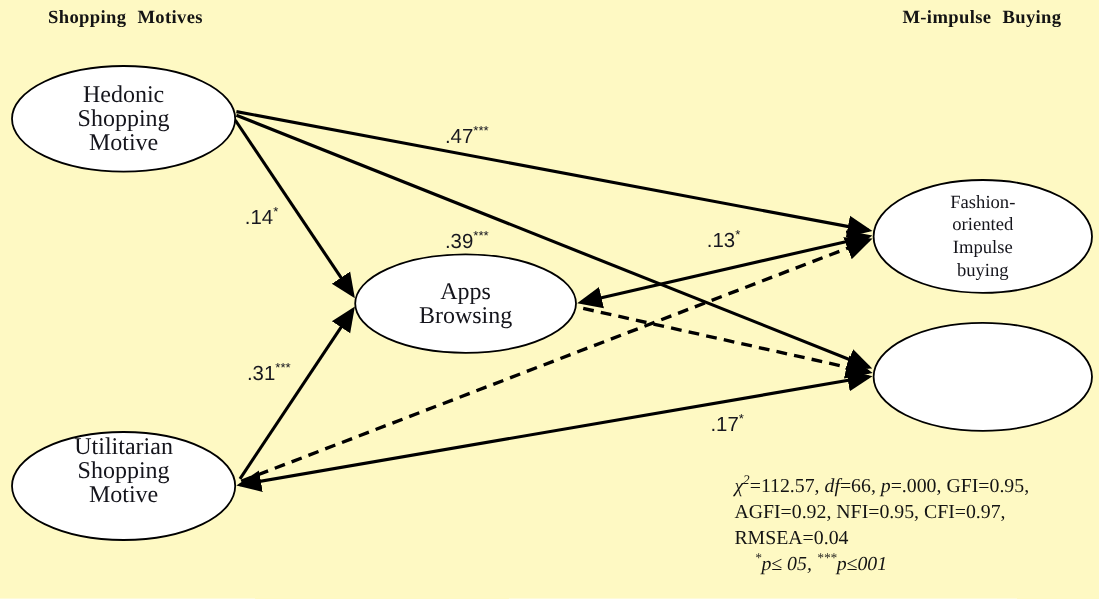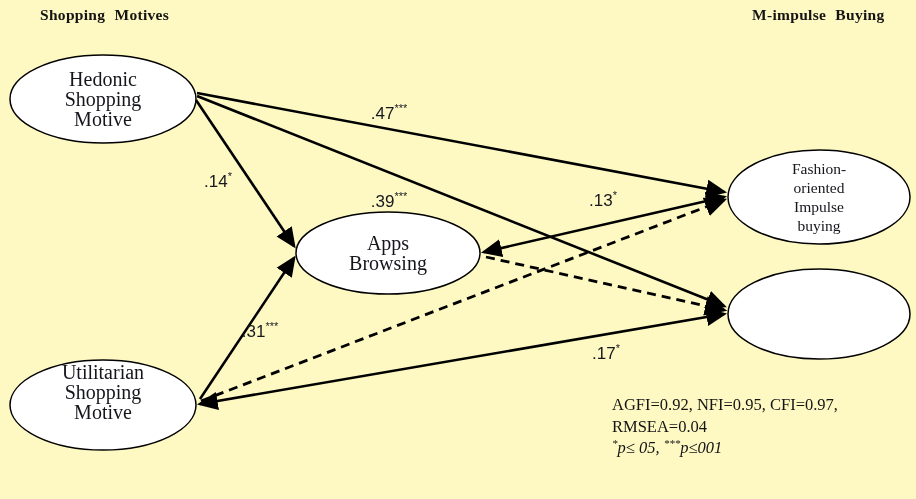--- a/index.html
+++ b/index.html
@@ -59,21 +59,21 @@
     position: absolute;
     left: 612px;
     top: 394px;
     width: 302px;
     font-family: "Liberation Serif", serif;
     font-size: 16.5px;
     line-height: 21.5px;
     color: #141414;
   }
   .fit-block sup { font-size: 11px; line-height: 0; }
-  .fit-note { font-style: italic; }
+  .fit-note { font-style: italic; margin-left: 17px; }
 </style>
 </head>
 <body>
 
 <div id="stage">
 
   <div class="section-title" style="left:40px; top:6px;">Shopping Motives</div>
   <div class="section-title" style="left:752px; top:6px;text-align:center;">M-impulse Buying</div>
 
   <svg class="diagram" width="916" height="499" viewBox="0 0 916 499">
@@ -114,29 +114,30 @@
 
   <div class="coef" style="left:389px; top:114px;">
     <span>.47</span><sup>***</sup>
   </div>
   <div class="coef" style="left:389px; top:155px;margin-top:47px;">
     <span>.39</span><sup>***</sup>
   </div>
   <div class="coef" style="left:218px; top:182px;">
     <span>.14</span><sup>*</sup>
   </div>
-  <div class="coef" style="left:224px; top:332px;margin-left:36px;">
+  <div class="coef" style="left:224px; top:312px;">
     <span>.31</span><sup>***</sup>
   </div>
   <div class="coef" style="left:603px; top:201px;">
     <span>.13</span><sup>*</sup>
   </div>
   <div class="coef" style="left:606px; top:354px;">
     <span>.17</span><sup>*</sup>
   </div>
 
   <div class="fit-block">
+    <div><i><span>χ</span><sup>2</sup></i><span>=112.57, </span><i>df</i><span>=66, </span><i>p</i><span>=.000, GFI=0.95,</span></div>
     <div>AGFI=0.92, NFI=0.95, CFI=0.97,</div>
     <div>RMSEA=0.04</div>
     <div class="fit-note"><sup>*</sup><span>p≤ 05, </span><sup>***</sup><span>p≤001</span></div>
   </div>
 
 </div>
 
 </body></html>

